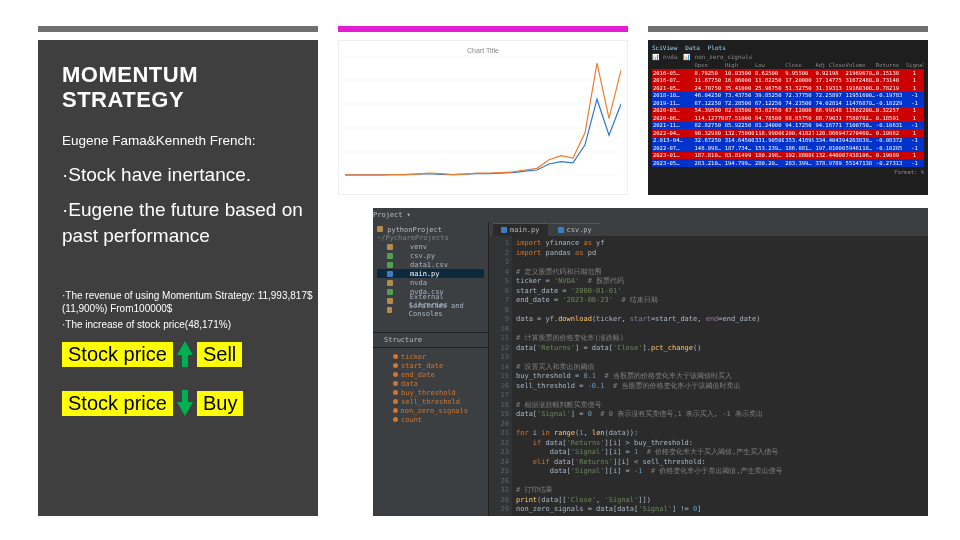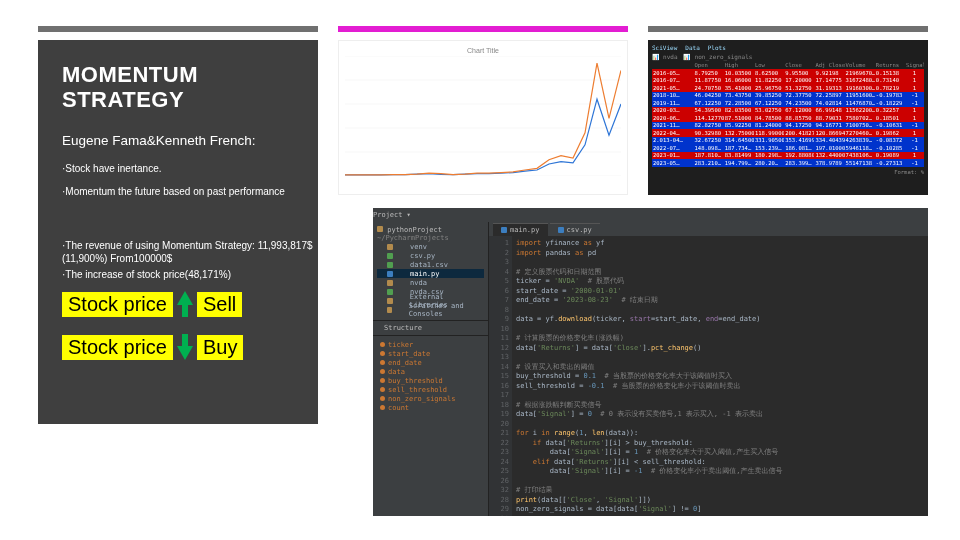--- a/index.html
+++ b/index.html
@@ -1,27 +1,27 @@
 <!DOCTYPE html>
 <html><head>
 <meta charset="utf-8">
 <style>
   html,body{margin:0;padding:0;font-family:'Segoe UI',Arial,sans-serif;background:#fff;}
   .slide{position:relative;width:960px;height:540px;background:#fff;overflow:hidden;}
   .topbar{position:absolute;top:26px;left:38px;width:280px;height:6px;background:#707070;}
   .topbar2{position:absolute;top:26px;left:338px;width:290px;height:6px;background:#e31dd2;}
   .topbar3{position:absolute;top:26px;left:648px;width:280px;height:6px;background:#707070;}
-  .leftpanel{position:absolute;top:40px;left:38px;width:280px;height:384px;background:#3f3f3f;color:#fff;padding:22px 2px 0 24px;box-sizing:border-box;}
+  .leftpanel{position:absolute;top:40px;left:38px;width:280px;height:476px;background:#3f3f3f;color:#fff;padding:22px 2px 0 24px;box-sizing:border-box;}
   .leftpanel h1{font-size:22px;font-weight:700;margin:0 0 20px 0;letter-spacing:.5px;line-height:1.15;}
   .auth{font-size:13.5px;margin-bottom:14px;}
-  .bul{font-size:10px;margin-bottom:10px;line-height:1.35;}
+  .bul{font-size:19px;margin-bottom:10px;line-height:1.35;}
   .gap{height:30px;}
   .rev{font-size:10px;line-height:1.35;margin-bottom:2px;}
   .tags{margin-top:10px;}
-  .tagrow{display:flex;align-items:center;gap:4px;margin-bottom:17px;}
+  .tagrow{display:flex;align-items:center;gap:4px;margin-bottom:23px;}
   .tag{background:#ffff00;color:#000;font-size:20px;font-weight:400;padding:1px 6px;}
   .arrow{width:16px;height:26px;position:relative;}
   .arr-up{width:0;height:0;border-left:8px solid transparent;border-right:8px solid transparent;border-bottom:14px solid #00b050;position:absolute;top:0;}
   .arr-down{width:0;height:0;border-left:8px solid transparent;border-right:8px solid transparent;border-top:14px solid #00b050;position:absolute;bottom:0;}
   .arr-stem-up{width:6px;height:12px;background:#00b050;position:absolute;top:14px;left:5px;}
   .arr-stem-down{width:6px;height:12px;background:#00b050;position:absolute;bottom:14px;left:5px;}
 
   
   .chartpanel{position:absolute;top:40px;left:338px;width:290px;height:155px;background:#fff;border:1px solid #eee;box-sizing:border-box;padding:6px 6px 2px 6px;font-size:6px;color:#888;}
   .chartpanel .ctitle{text-align:center;font-size:7px;color:#888;margin-bottom:2px;}
@@ -41,30 +41,30 @@
   .trow.r{background:#cc0000;color:#fff;}
   .trow.b{background:#0033cc;color:#fff;}
   .thead>div:last-child,.trow>div:last-child{flex:.6;text-align:center;}
   .tfoot{color:#888;font-size:5.5px;margin-top:2px;text-align:right;}
 
   
   .codepanel{position:absolute;top:208px;left:373px;width:555px;height:308px;background:#2b2b2b;color:#a9b7c6;font-family:Consolas,Menlo,monospace;font-size:7px;box-sizing:border-box;display:flex;flex-direction:column;overflow:hidden;}
   .cp-top{height:14px;background:#3c3f41;display:flex;align-items:center;padding:0 0;font-size:7px;color:#bbb;}
   .cp-mid{flex:1;display:flex;min-height:0;}
   .cp-side{width:115px;background:#3c3f41;border-right:1px solid #222;display:flex;flex-direction:column;}
-  .cp-tree{flex:0 0 auto;padding:4px 4px 6px 4px;border-bottom:1px solid #222;}
+  .cp-tree{flex:0 0 auto;padding:4px 4px 18px 4px;border-bottom:1px solid #222;}
   .cp-tree .troot{color:#bbb;}
   .cp-tree .ti{padding-left:10px;display:flex;align-items:center;gap:17px;height:9px;}
   .cp-tree .ti.sel{background:#0d293e;color:#fff;}
   .ico{width:6px;height:6px;border-radius:1px;display:inline-block;}
   .ico.py{background:#3c7ebf;}
   .ico.csv{background:#519f50;}
   .ico.fld{background:#b28b4d;}
   .cp-struct-h{padding:3px 11px;color:#bbb;background:#3c3f41;border-bottom:1px solid #222;}
-  .cp-struct{padding:4px 7px;color:#cc7832;text-align:center;}
+  .cp-struct{padding:4px 20px;color:#cc7832;text-align:center;}
   .cp-struct div{display:flex;align-items:center;gap:3px;height:9px;}
   .sdot{width:5px;height:5px;border-radius:50%;background:#cc7832;display:inline-block;}
   .cp-main{flex:1;display:flex;flex-direction:column;min-width:0;}
   .cp-tabs{height:14px;background:#3c3f41;display:flex;align-items:flex-end;padding-left:4px;gap:2px;}
   .cp-tab{background:#2b2b2b;padding:2px 8px;border-top:1px solid #555;font-size:7px;color:#bbb;display:flex;align-items:center;gap:3px;}
   .cp-tab.inactive{background:#3c3f41;}
   .cp-code{flex:1;display:flex;overflow:hidden;}
   .gut{width:20px;background:#313335;color:#606366;text-align:right;padding:3px 3px 0 0;line-height:9.5px;}
   .codelines{flex:1;padding:3px 4px 0 4px;line-height:9.5px;white-space:pre;}
   .kw{color:#cc7832;}
@@ -81,21 +81,21 @@
   <div class="topbar"></div>
   <div class="topbar2"></div>
   <div class="topbar3"></div>
 
   <div class="leftpanel">
     <h1>
       <span>MOMENTUM</span><br><span>STRATEGY</span>
     </h1>
     <div class="auth">Eugene Fama&amp;Kenneth French:</div>
     <div class="bul">·Stock have inertance.</div>
-    <div class="bul">·Momentum the future based on past performance</div>
+    <div class="bul">·Eugene the future based on past performance</div>
     <div class="gap"></div>
     <div class="rev">·The revenue of using Momentum Strategy: 11,993,817$ (11,900%) From100000$</div>
     <div class="rev">·The increase of stock price(48,171%)</div>
     <div class="tags">
       <div class="tagrow">
         <span class="tag">Stock price</span>
         <span class="arrow">
             <span class="arr-up"></span>
             <span class="arr-stem-up"></span>
           </span>

